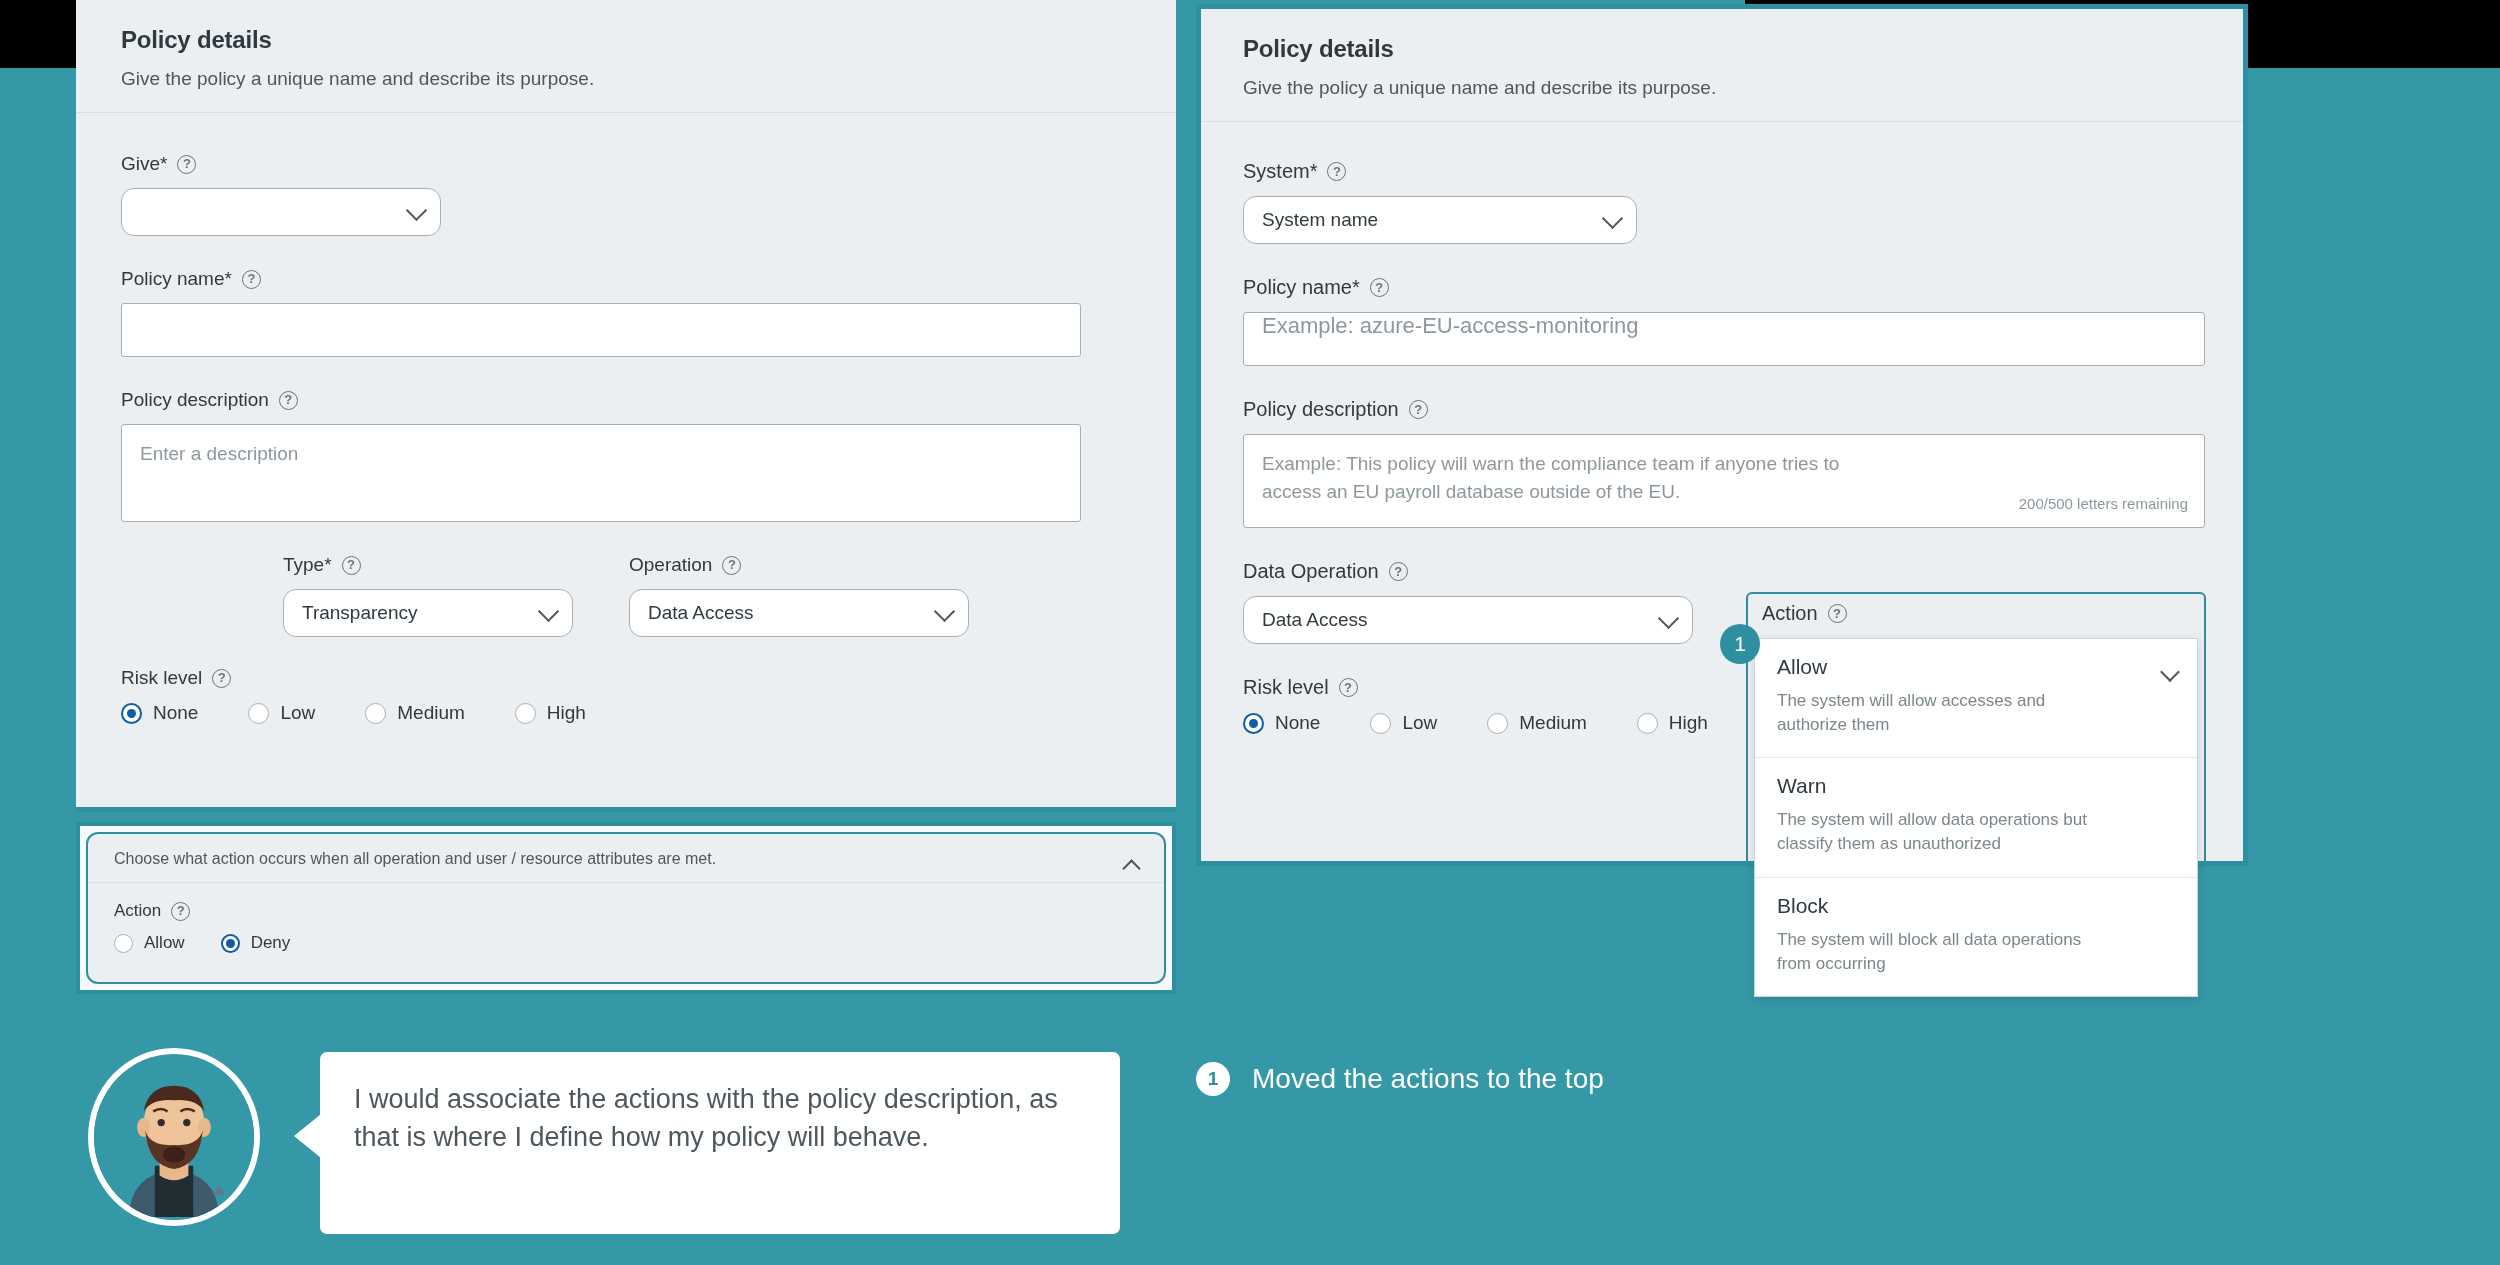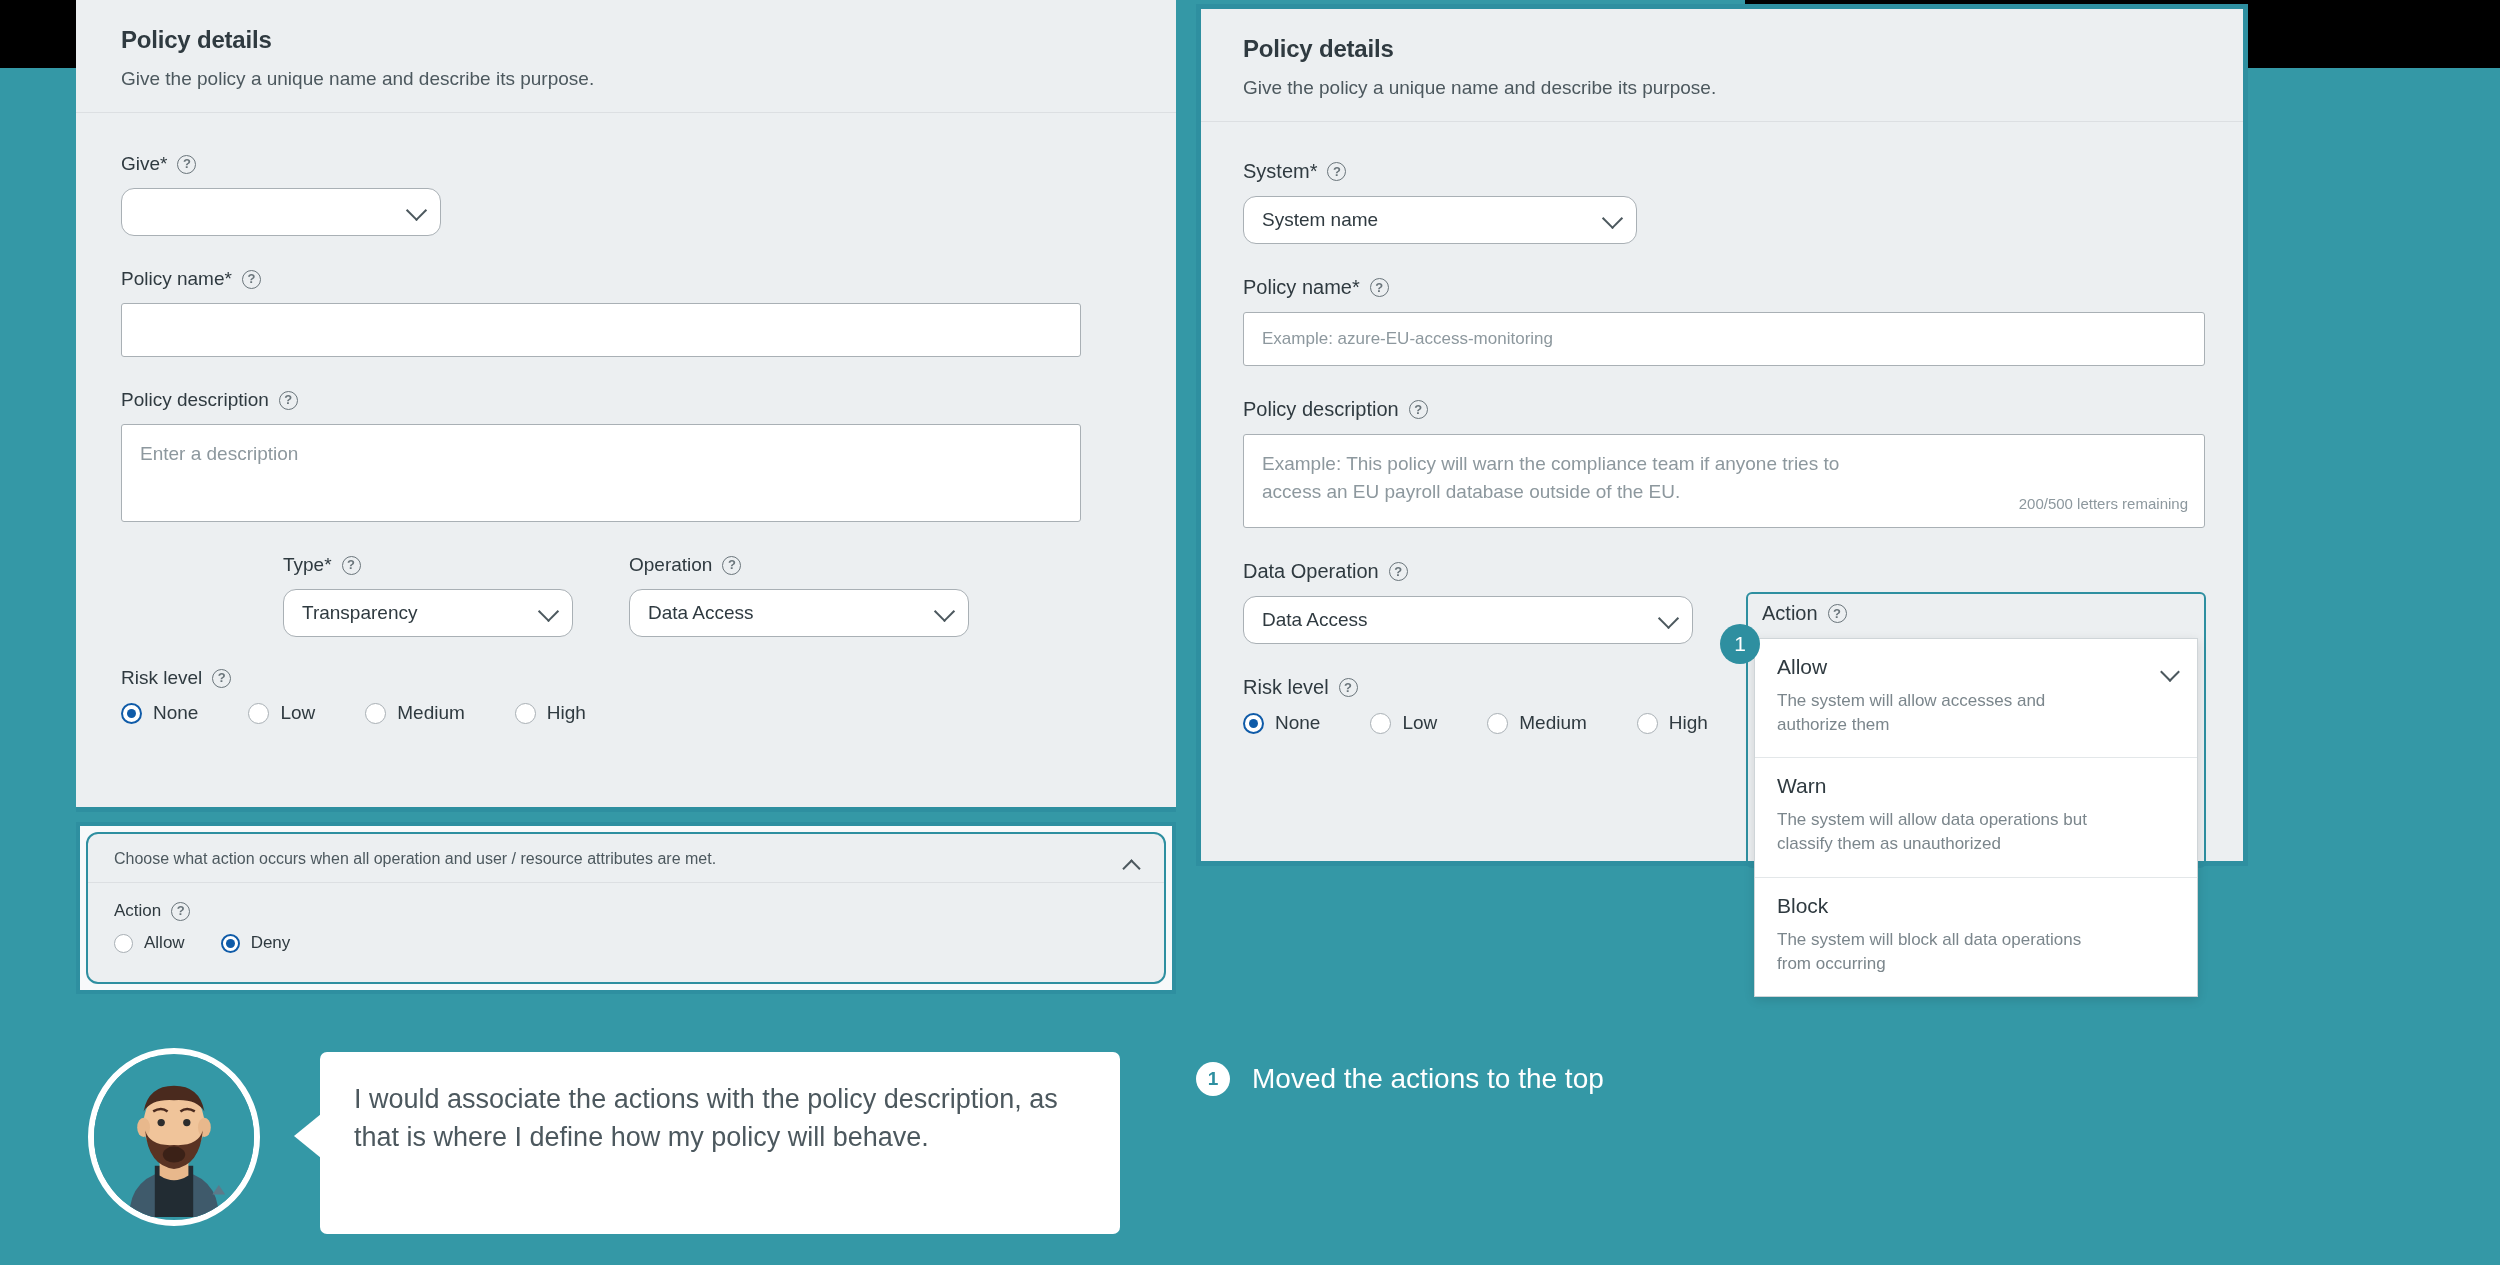--- a/index.html
+++ b/index.html
@@ -67,22 +67,22 @@
   }
   .chev {
     position: absolute; right: 16px; top: 50%;
     width: 15px; height: 15px; margin-top: -9px;
     border-right: 2.2px solid #4c585e; border-bottom: 2.2px solid #4c585e;
     transform: rotate(45deg);
   }
 
   .text-input {
     background: #fff; border: 1px solid #a9b0b5; border-radius: 3px;
-    height: 54px; display: flex; align-items: center; padding: 0 18px;
-    font-size: 17px; color: #2f3a40;
+    height: 54px; display: flex; align-items: flex-start; padding: 0 18px;
+    font-size: 22px; color: #2f3a40;
   }
   .text-input.placeholder { color: #8d989e; }
 
   .textarea {
     position: relative;
     background: #fff; border: 1px solid #a9b0b5; border-radius: 3px;
     min-height: 98px; padding: 15px 18px;
     font-size: 19px; color: #8d989e; line-height: 1.45;
   }
   .char-count {

